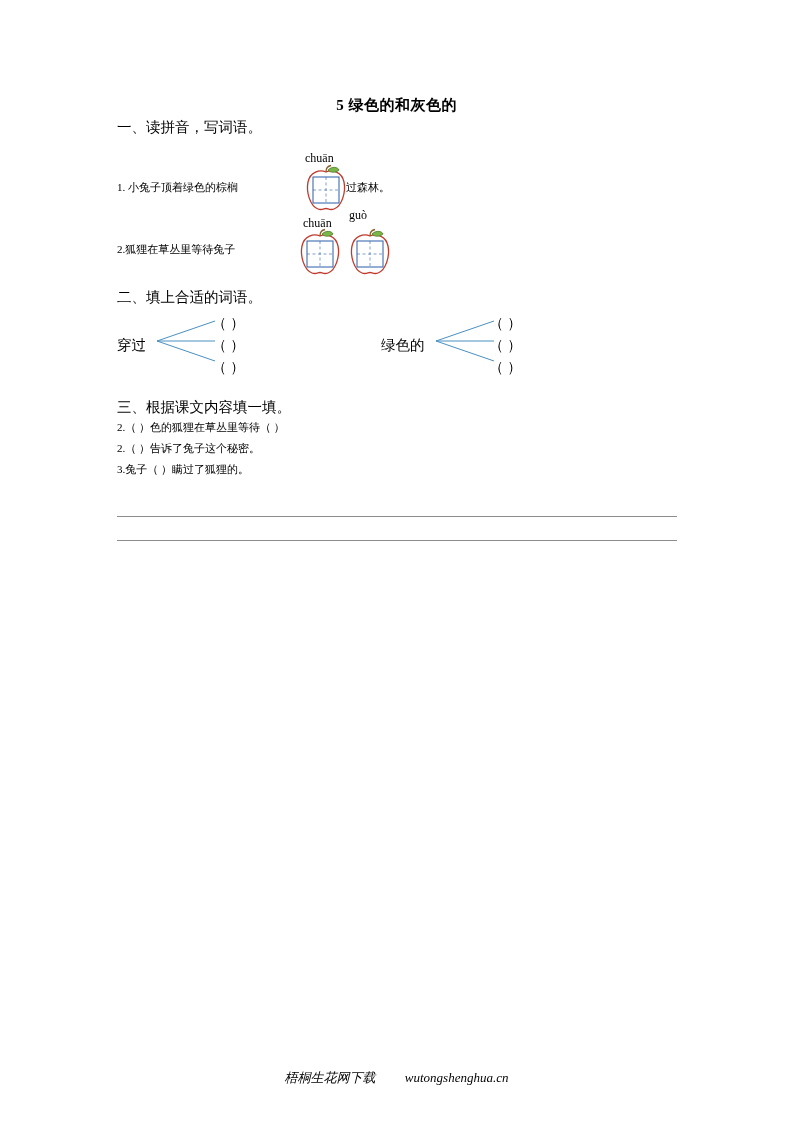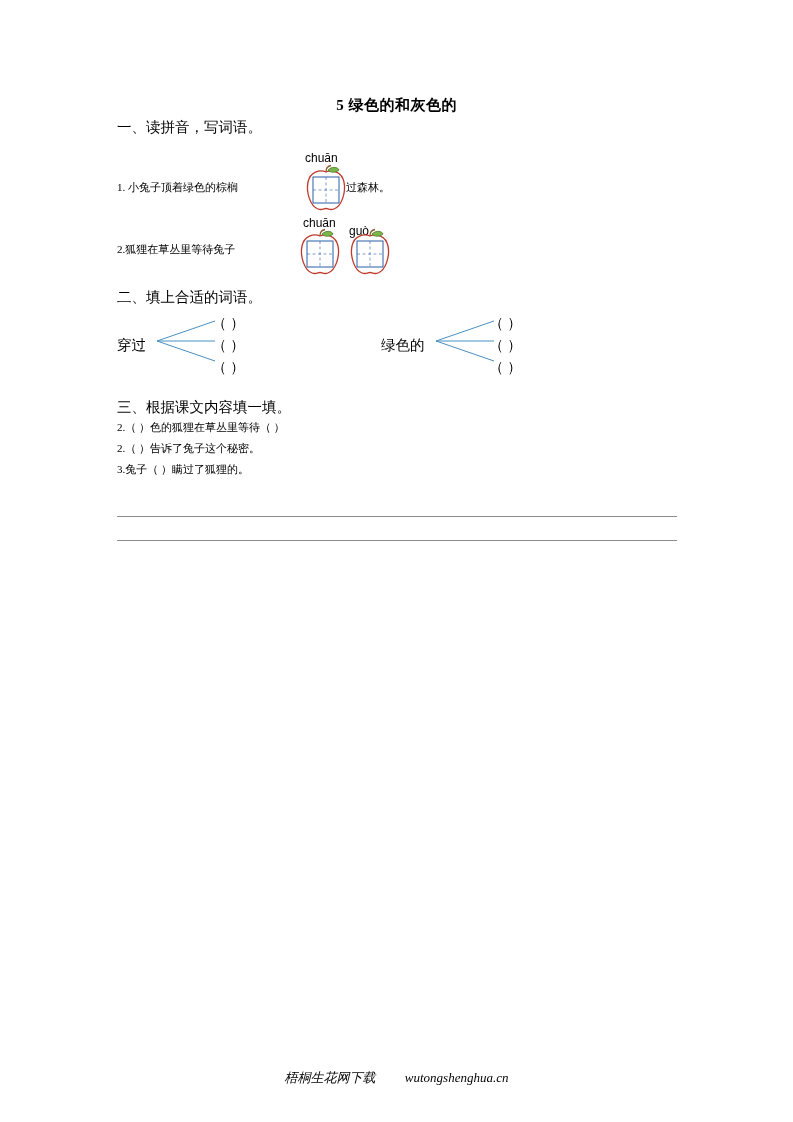--- a/index.html
+++ b/index.html
@@ -41,21 +41,21 @@
   .line-text {
     position: absolute;
     font-size: 11px;
     left: 117px;
     white-space: nowrap;
   }
   
   .pinyin {
     position: absolute;
     font-size: 12px;
-    font-family: Liberation Sans, sans-serif;
+    font-family: Liberation Serif, serif;
     white-space: nowrap;
   }
   
   .apple {
     position: absolute;
     width: 48px;
     height: 48px;
   }
   .apple svg { display: block; }
 
@@ -115,21 +115,21 @@
       <path d="M24 8 C18 5, 8 8, 6 18 C4 28, 8 42, 16 45 C20 46.5, 22 44.5, 24 44.5 C26 44.5, 28 46.5, 32 45 C40 42, 44 28, 42 18 C40 8, 30 5, 24 8 Z" fill="#ffffff" stroke="#c0392b" stroke-width="1.3"></path>
       <path d="M24 8 C24 4, 26 2, 29 1.5" fill="none" stroke="#8a5a2b" stroke-width="1.3"></path>
       <path d="M26 6 C30 2, 36 3, 37 6 C34 9, 28 9, 26 6 Z" fill="#7ab648" stroke="#4e7a2a" stroke-width="0.8"></path>
       <rect x="11" y="13" width="26" height="26" fill="#ffffff" stroke="#2b5fa8" stroke-width="1"></rect>
       <line x1="11" y1="26" x2="37" y2="26" stroke="#2b5fa8" stroke-width="0.6" stroke-dasharray="3,2.5"></line>
       <line x1="24" y1="13" x2="24" y2="39" stroke="#2b5fa8" stroke-width="0.6" stroke-dasharray="3,2.5"></line>
     </svg>
   </div>
 
   <div class="pinyin" style="left:303px; top:216px;">chuān</div>
-  <div class="pinyin" style="left:349px; top:224px;text-align:center;">guò</div>
+  <div class="pinyin" style="left:349px; top:208px;text-align:center;">guò</div>
 
   <div class="line-text" style="top:242px;">2.狐狸在草丛里等待兔子</div>
 
   <div class="apple" style="left:296px; top:228px;">
     <svg width="48" height="48" viewBox="0 0 48 48">
       <path d="M24 8 C18 5, 8 8, 6 18 C4 28, 8 42, 16 45 C20 46.5, 22 44.5, 24 44.5 C26 44.5, 28 46.5, 32 45 C40 42, 44 28, 42 18 C40 8, 30 5, 24 8 Z" fill="#ffffff" stroke="#c0392b" stroke-width="1.3"></path>
       <path d="M24 8 C24 4, 26 2, 29 1.5" fill="none" stroke="#8a5a2b" stroke-width="1.3"></path>
       <path d="M26 6 C30 2, 36 3, 37 6 C34 9, 28 9, 26 6 Z" fill="#7ab648" stroke="#4e7a2a" stroke-width="0.8"></path>
       <rect x="11" y="13" width="26" height="26" fill="#ffffff" stroke="#2b5fa8" stroke-width="1"></rect>
       <line x1="11" y1="26" x2="37" y2="26" stroke="#2b5fa8" stroke-width="0.6" stroke-dasharray="3,2.5"></line>

